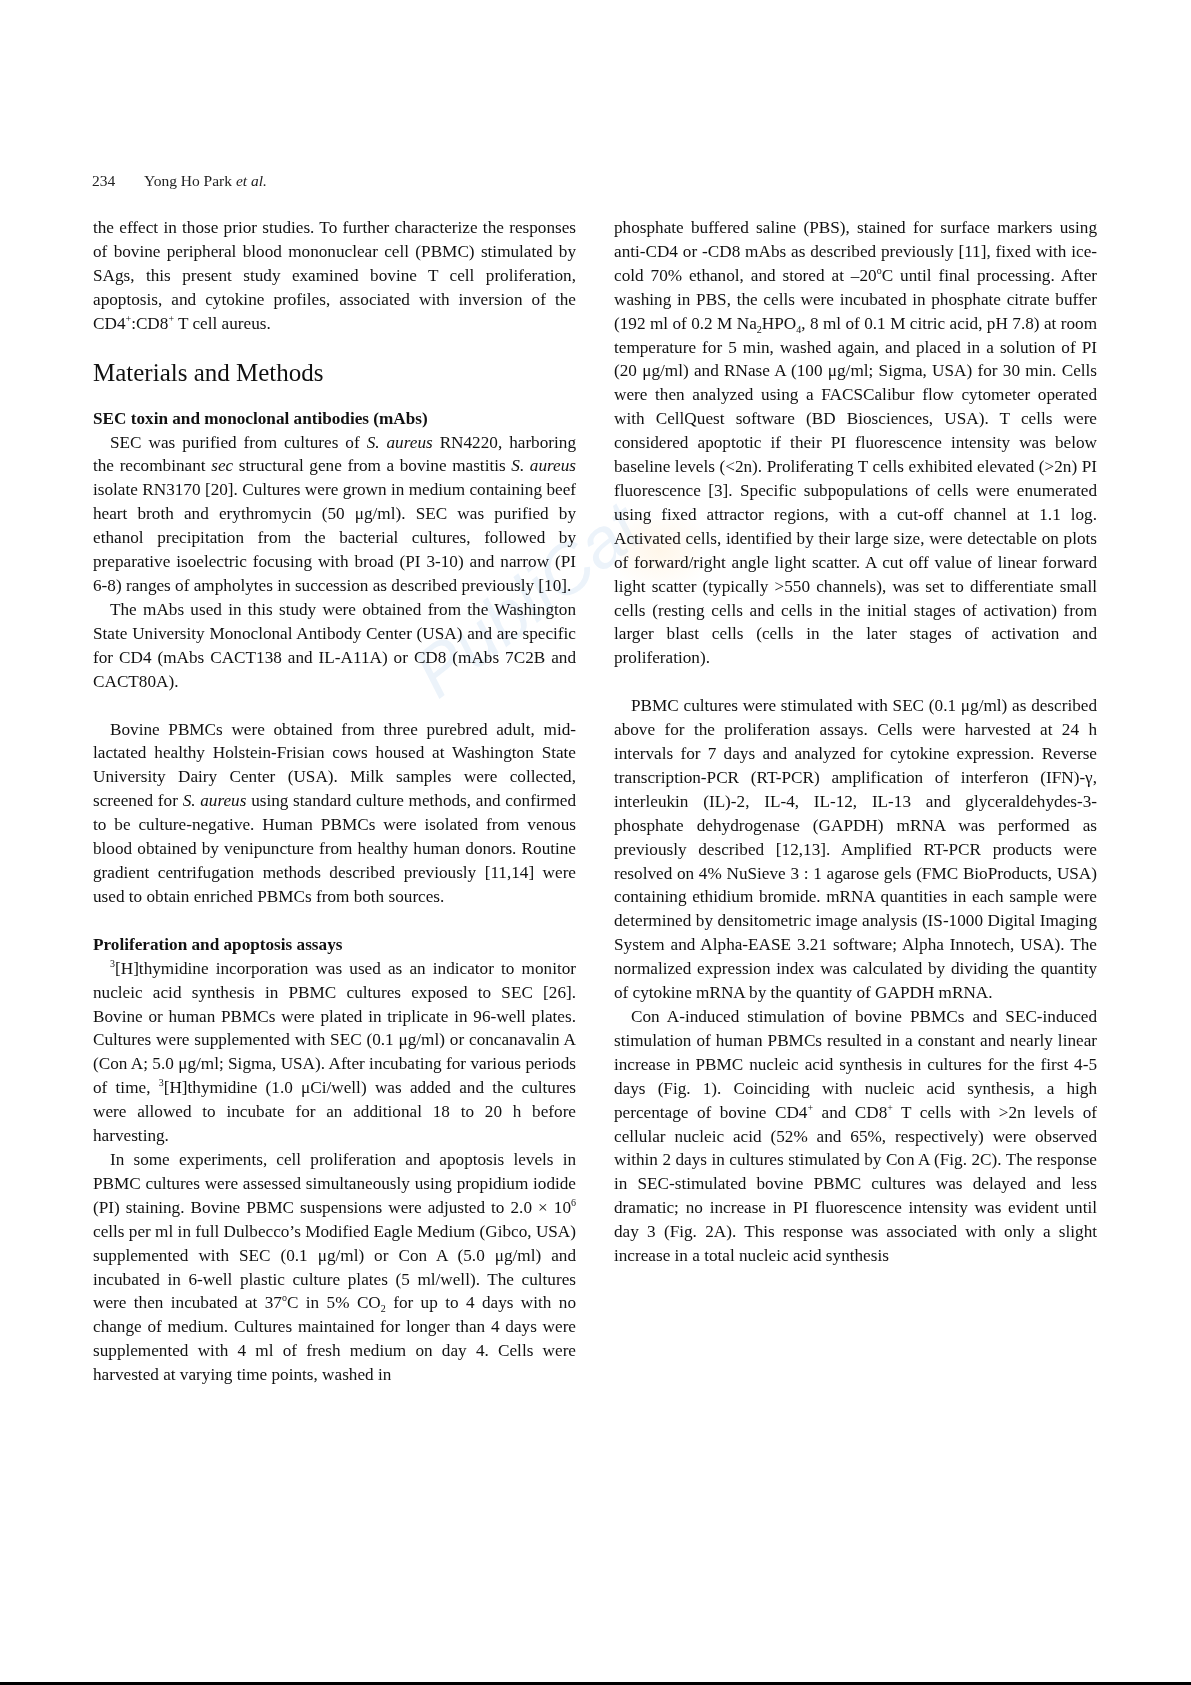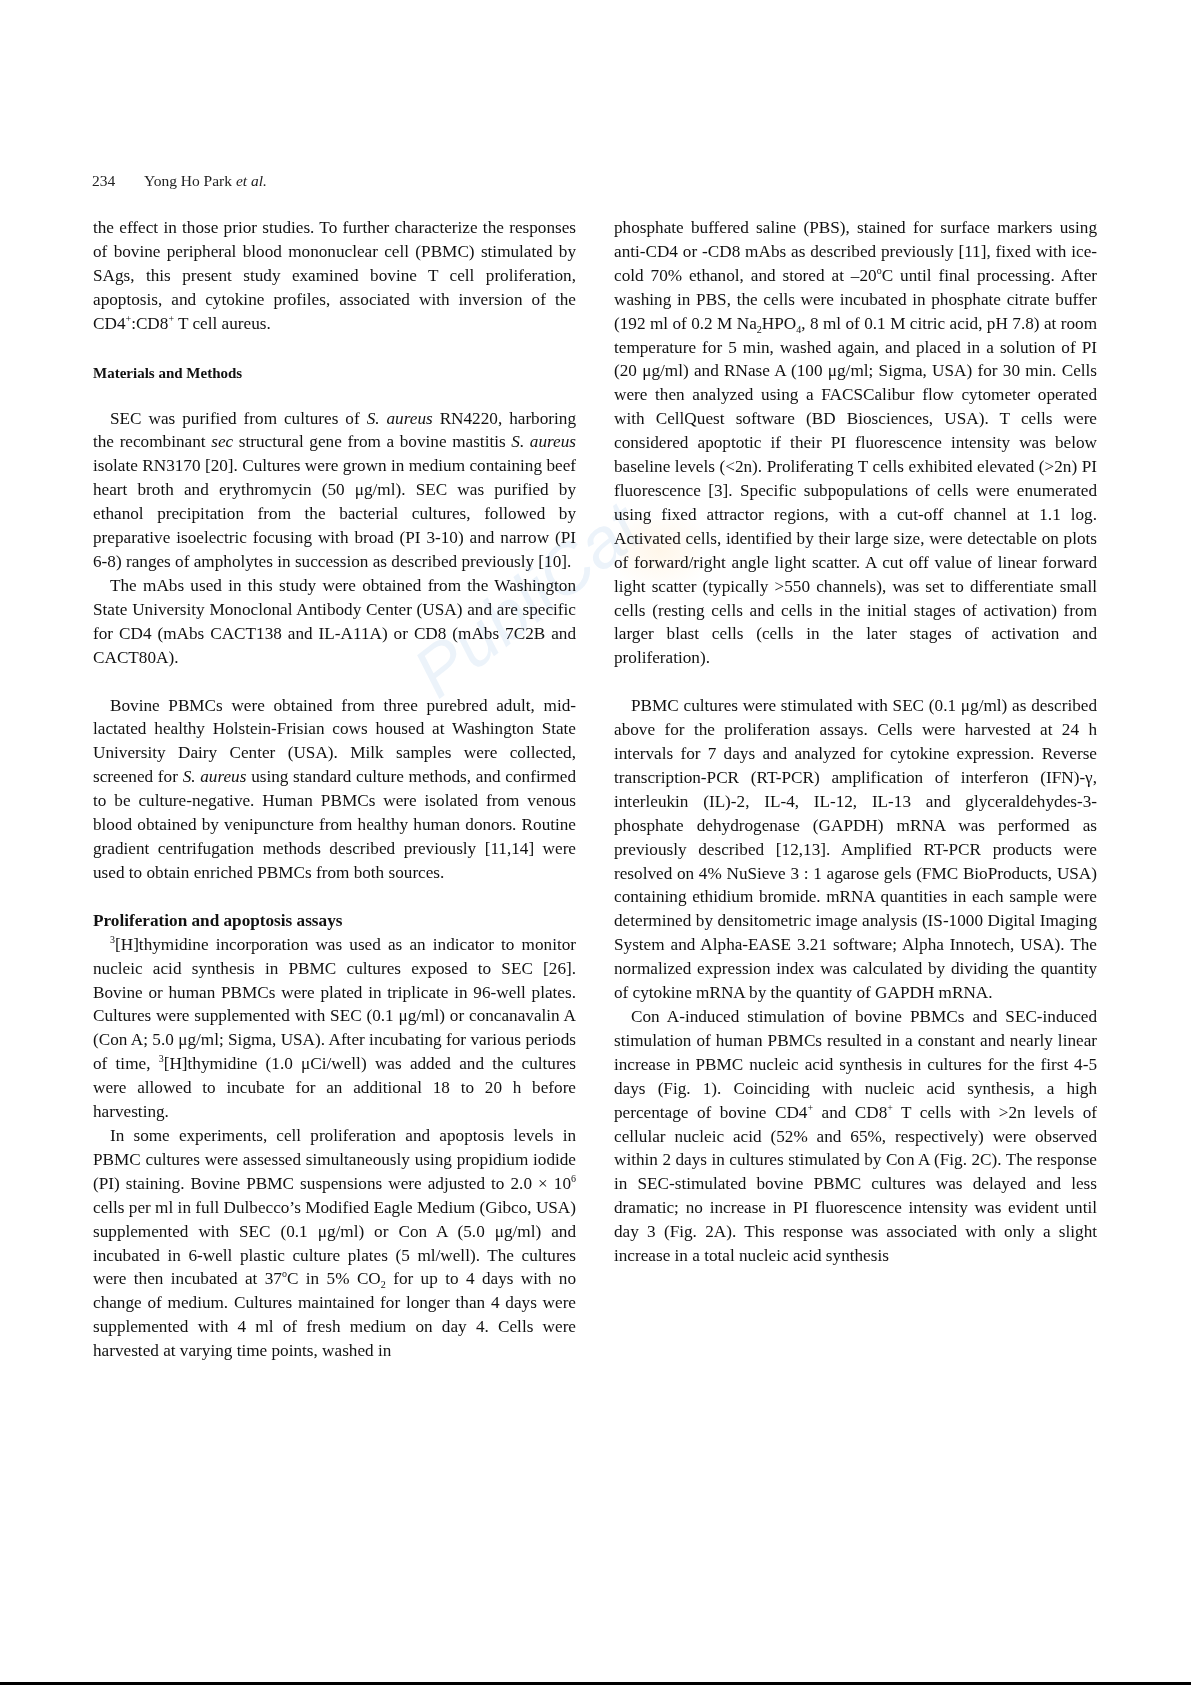--- a/index.html
+++ b/index.html
@@ -13,21 +13,21 @@
   .running-head .pg { display: inline-block; width: 52px; }
   .col {
     position: absolute; top: 216px; width: 483px;
     font-size: 17.2px; line-height: 23.9px; text-align: justify;
   }
   .col.left { left: 93px; }
   .col.right { left: 614px; }
   .col p { margin: 0; }
   .indent { text-indent: 17px; }
   h2.section {
-    font-size: 15px; font-weight: bold; margin: 24px 0 21px 0; line-height: 26px;
+    font-size: 25px; font-weight: normal; margin: 24px 0 21px 0; line-height: 26px;
   }
   h3.sub {
     font-size: 17.2px; font-weight: bold; margin: 0; line-height: 24px;
   }
   .gap { height: 24px; }
   i { font-style: italic; text-align: right; }
   sup, sub { font-size: 10px; line-height: 0; }
   .watermark {
     position: absolute; left: 395px; top: 560px; font-size: 70px;
     color: rgba(120,170,220,0.14); transform: rotate(-38deg);
@@ -50,20 +50,21 @@
 </div>
 
 <div class="watermark">PubliCat</div>
 <div class="watermark2"></div>
 
 <div class="col left">
   <p><span>the effect in those prior studies. To further characterize the responses of bovine peripheral blood mononuclear cell (PBMC) stimulated by SAgs, this present study examined bovine T cell proliferation, apoptosis, and cytokine profiles, associated with inversion of the CD4</span><sup>+</sup><span>:CD8</span><sup>+</sup><span> T cell aureus.</span></p>
 
   <h2 class="section">Materials and Methods</h2>
 
+  <h3 class="sub">SEC toxin and monoclonal antibodies (mAbs)</h3>
   <p class="indent"><span>SEC was purified from cultures of </span><i>S. aureus</i><span> RN4220, harboring the recombinant </span><i>sec</i><span> structural gene from a bovine mastitis </span><i>S. aureus</i><span> isolate RN3170 [20]. Cultures were grown in medium containing beef heart broth and erythromycin (50 μg/ml). SEC was purified by ethanol precipitation from the bacterial cultures, followed by preparative isoelectric focusing with broad (PI 3-10) and narrow (PI 6-8) ranges of ampholytes in succession as described previously [10].</span></p>
   <p class="indent">The mAbs used in this study were obtained from the Washington State University Monoclonal Antibody Center (USA) and are specific for CD4 (mAbs CACT138 and IL-A11A) or CD8 (mAbs 7C2B and CACT80A).</p>
 
   <div class="gap"></div>
   <p class="indent"><span>Bovine PBMCs were obtained from three purebred adult, mid-lactated healthy Holstein-Frisian cows housed at Washington State University Dairy Center (USA). Milk samples were collected, screened for </span><i>S. aureus</i><span> using standard culture methods, and confirmed to be culture-negative. Human PBMCs were isolated from venous blood obtained by venipuncture from healthy human donors. Routine gradient centrifugation methods described previously [11,14] were used to obtain enriched PBMCs from both sources.</span></p>
 
   <div class="gap"></div>
   <h3 class="sub">Proliferation and apoptosis assays</h3>
   <p class="indent"><sup>3</sup><span>[H]thymidine incorporation was used as an indicator to monitor nucleic acid synthesis in PBMC cultures exposed to SEC [26]. Bovine or human PBMCs were plated in triplicate in 96-well plates. Cultures were supplemented with SEC (0.1 μg/ml) or concanavalin A (Con A; 5.0 μg/ml; Sigma, USA). After incubating for various periods of time, </span><sup>3</sup><span>[H]thymidine (1.0 μCi/well) was added and the cultures were allowed to incubate for an additional 18 to 20 h before harvesting.</span></p>
   <p class="indent"><span>In some experiments, cell proliferation and apoptosis levels in PBMC cultures were assessed simultaneously using propidium iodide (PI) staining. Bovine PBMC suspensions were adjusted to 2.0 × 10</span><sup>6</sup><span> cells per ml in full Dulbecco’s Modified Eagle Medium (Gibco, USA) supplemented with SEC (0.1 μg/ml) or Con A (5.0 μg/ml) and incubated in 6-well plastic culture plates (5 ml/well). The cultures were then incubated at 37</span><sup>o</sup><span>C in 5% CO</span><sub>2</sub><span> for up to 4 days with no change of medium. Cultures maintained for longer than 4 days were supplemented with 4 ml of fresh medium on day 4. Cells were harvested at varying time points, washed in</span></p>

